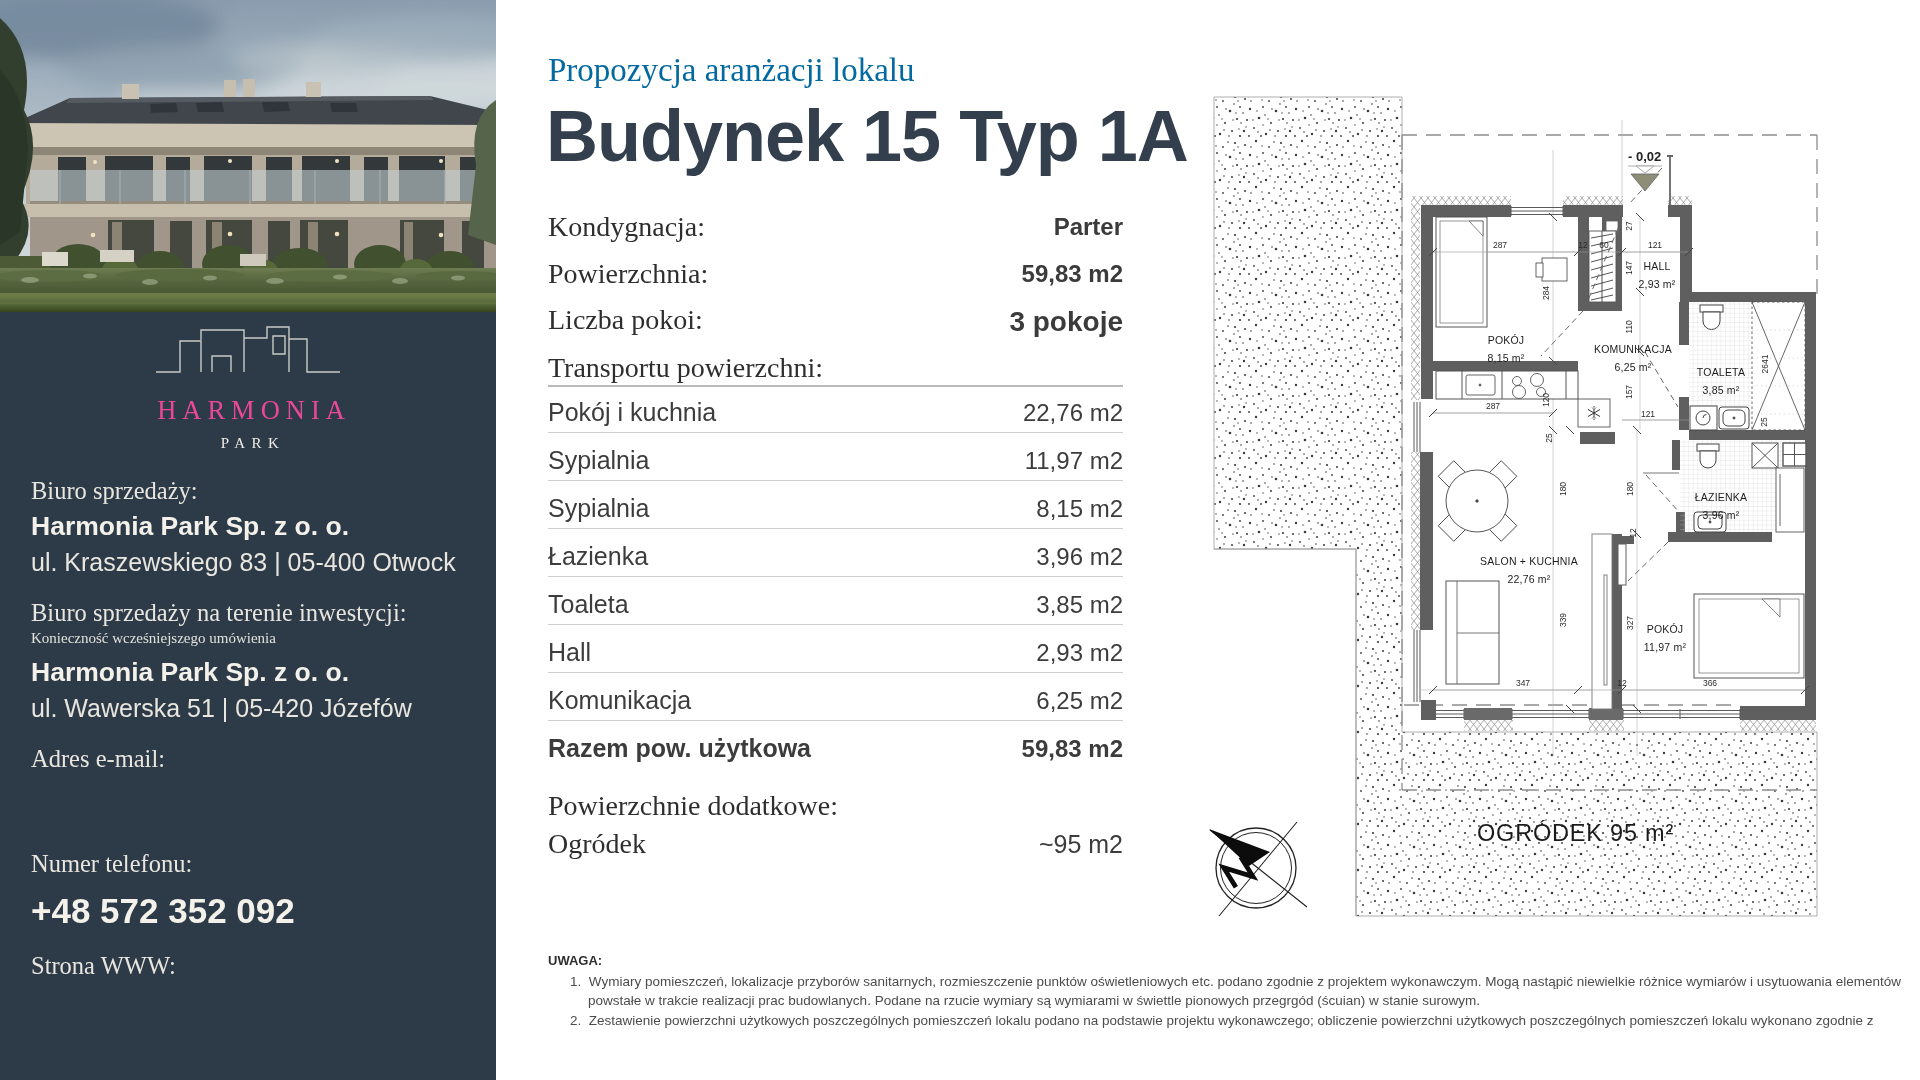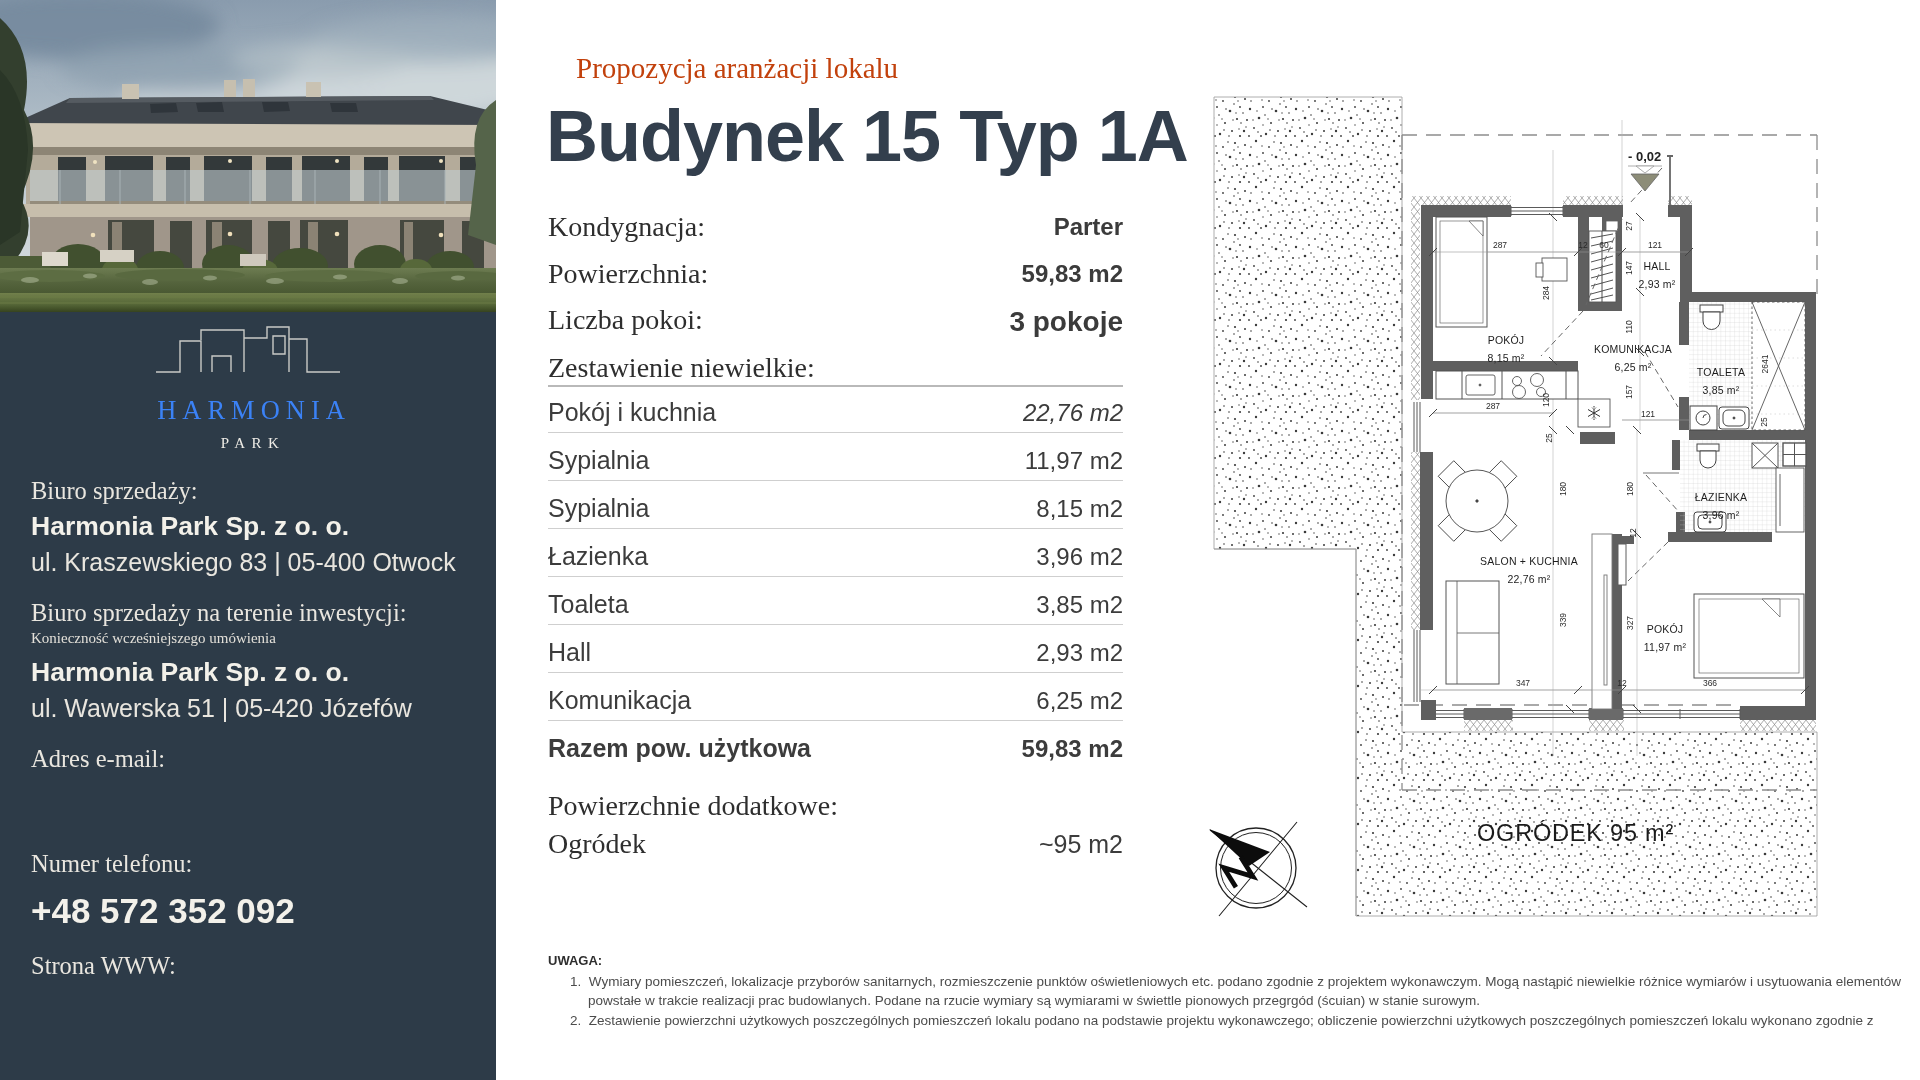--- a/index.html
+++ b/index.html
@@ -166,21 +166,21 @@
   <path d="M0 297 H496 M0 303 H496" stroke="#6e7d47" stroke-width="1.6" opacity="0.6"></path>
 </svg>
 </div>
 
 <div class="abs" id="sidebar" style="left:0;top:310px;width:496px;height:770px;color:#ece9e2;">
 
   <svg class="abs" style="left:155px;top:16px;" width="186" height="50" viewBox="0 0 186 50">
     <path d="M1 46 H25 V15 H46 V46 M46 14 V4 H89 V46 M57 46 V30 H76 V46 M89 46 V12 H112 V1 H134 V46 M118 10 V28 H130 V10 Z M134 13 H152 V46 H185" fill="none" stroke="#c9cac6" stroke-width="1.4"></path>
   </svg>
 
-  <div class="abs serif" style="left:6px;top:85px;width:496px;text-align:center;font-size:26.5px;letter-spacing:6px;color:#3b82f6;font-family:Liberation Serif, serif;">HARMONIA</div>
+  <div class="abs serif" style="left:6px;top:85px;width:496px;text-align:center;font-size:26.5px;letter-spacing:6px;color:#ec4899;font-family:Liberation Serif, serif;">HARMONIA</div>
 
   <div class="abs serif" style="left:5px;top:125px;width:496px;text-align:center;font-size:15px;letter-spacing:6.5px;color:#eeece6;">PARK</div>
 
   <div class="abs serif" style="left:31px;top:167px;font-size:24.5px;color:#e9e6df;">Biuro sprzedaży:</div>
 
   <div class="abs" style="left:31px;top:201px;font-size:26.5px;font-weight:bold;color:#f3f1ea;">Harmonia Park Sp. z o. o.</div>
 
   <div class="abs" style="left:31px;top:238px;font-size:25px;color:#e9e6df;">ul. Kraszewskiego 83 | 05-400 Otwock</div>
 
   <div class="abs serif" style="left:31px;top:289px;font-size:24.5px;color:#e9e6df;">Biuro sprzedaży na terenie inwestycji:</div>
@@ -197,41 +197,41 @@
   <div class="abs serif" style="left:31px;top:540px;font-size:24.5px;color:#e9e6df;">Numer telefonu:</div>
 
   <div class="abs" style="left:31px;top:581px;font-size:35px;font-weight:bold;color:#f3f1ea;">+48 572 352 092</div>
 
   <div class="abs serif" style="left:31px;top:642px;font-size:24.5px;color:#e9e6df;">Strona WWW:</div>
 
 </div>
 
 <div class="abs" id="middle" style="left:548px;top:0;width:580px;height:960px;color:#2e2e2e;">
 
-  <div class="abs serif" style="left:0;top:52px;font-size:29px;color:#c2410c;margin-left:28px;">Propozycja aranżacji lokalu</div>
+  <div class="abs serif" style="left:0;top:52px;font-size:33px;color:#0369a1;">Propozycja aranżacji lokalu</div>
 
   <div class="abs" style="left:-2px;top:95px;font-size:72px;font-weight:bold;color:#333f4d;letter-spacing:-1px;white-space:nowrap;">Budynek 15 Typ 1A</div>
 
   <div class="abs serif" style="left:0;top:211px;font-size:28px;">Kondygnacja:</div>
   <div class="abs" style="left:0;top:213px;width:575px;text-align:right;font-size:24px;font-weight:bold;color:#3b3b3b;">Parter</div>
 
   <div class="abs serif" style="left:0;top:258px;font-size:28px;">Powierzchnia:</div>
   <div class="abs" style="left:0;top:260px;width:575px;text-align:right;font-size:24px;font-weight:bold;color:#3b3b3b;">59,83 m2</div>
 
   <div class="abs serif" style="left:0;top:304px;font-size:28px;">Liczba pokoi:</div>
   <div class="abs" style="left:0;top:306px;width:575px;text-align:right;font-size:28px;font-weight:bold;color:#3b3b3b;">3 pokoje</div>
 
-  <div class="abs serif" style="left:0;top:352px;font-size:28px;">Zestawienie niewielkie:</div>
+  <div class="abs serif" style="left:0;top:352px;font-size:28px;">Transportu powierzchni:</div>
   <div class="abs" style="left:0;top:385px;width:575px;border-top:2px solid #b9b9b9;"></div>
 
   <div class="abs" id="table" style="left:0;top:385px;width:575px;font-size:25px;color:#3c3c3c;">
 
     <div style="position:relative;height:47px;border-bottom:1px solid #cfcfcf;">
       <span style="position:absolute;left:0;top:13px;font-weight:500;">Pokój i kuchnia</span>
-      <span style="position:absolute;right:0;top:14px;font-size:24px;font-style:italic;">22,76 m2</span>
+      <span style="position:absolute;right:0;top:14px;font-size:24px;">22,76 m2</span>
     </div>
 
     <div style="position:relative;height:47px;border-bottom:1px solid #cfcfcf;">
       <span style="position:absolute;left:0;top:13px;font-weight:500;">Sypialnia</span>
       <span style="position:absolute;right:0;top:14px;font-size:24px;">11,97 m2</span>
     </div>
 
     <div style="position:relative;height:47px;border-bottom:1px solid #cfcfcf;">
       <span style="position:absolute;left:0;top:13px;font-weight:500;">Sypialnia</span>
       <span style="position:absolute;right:0;top:14px;font-size:24px;">8,15 m2</span>

